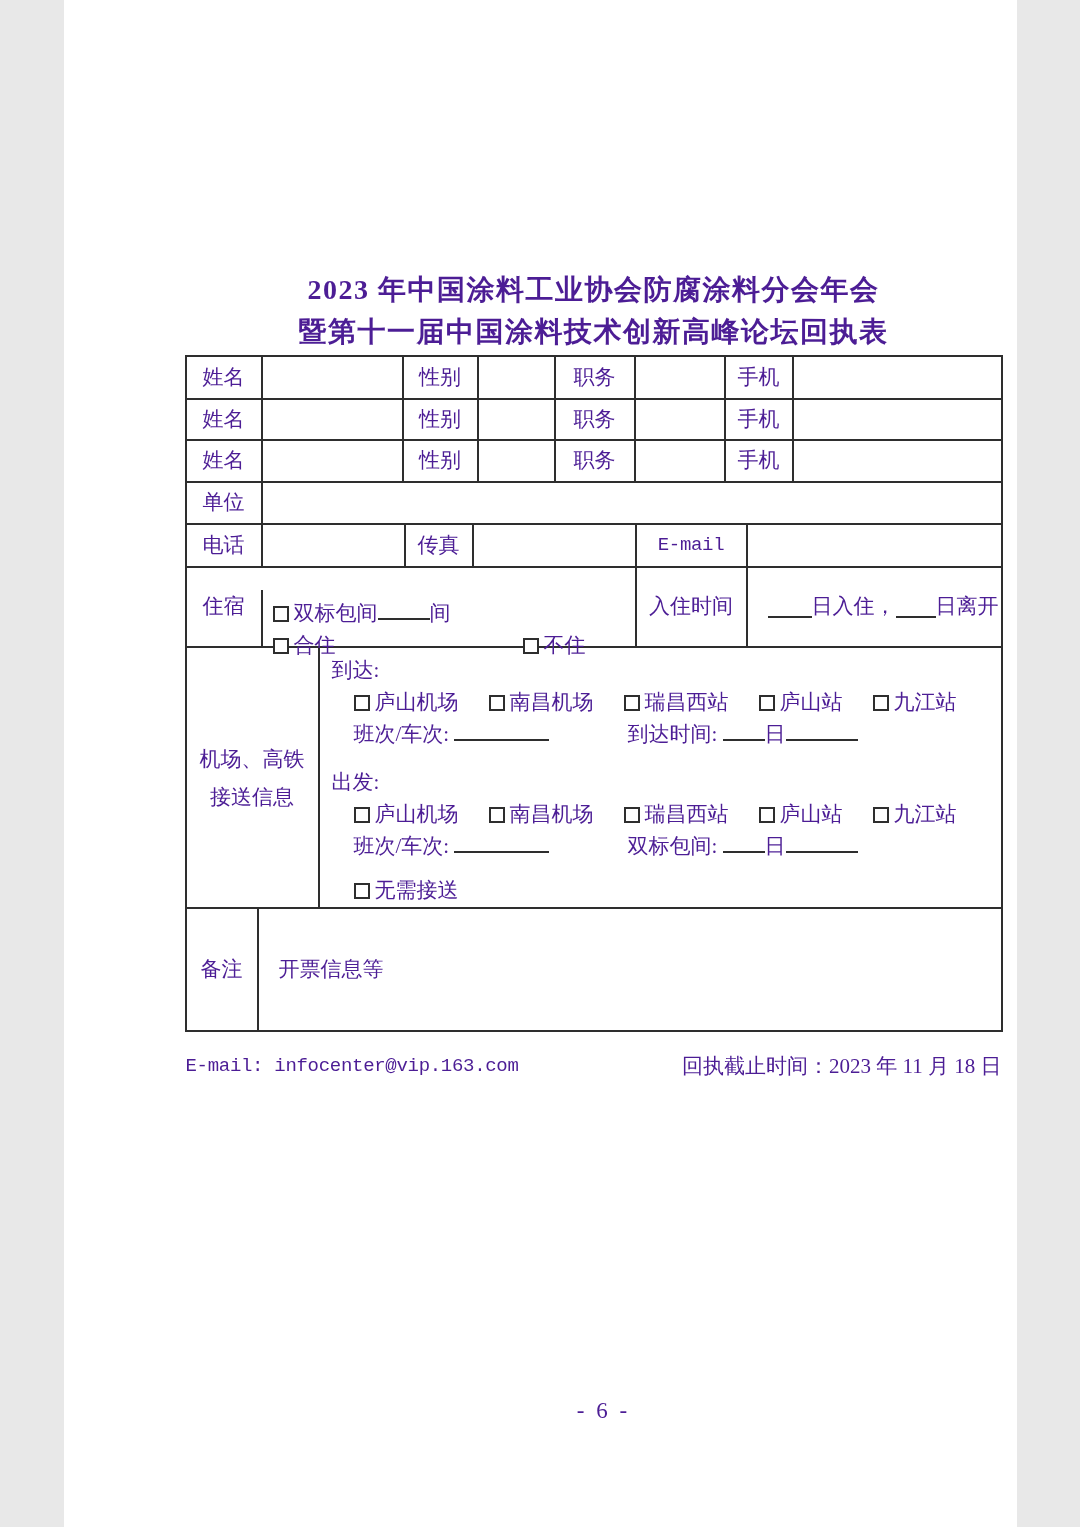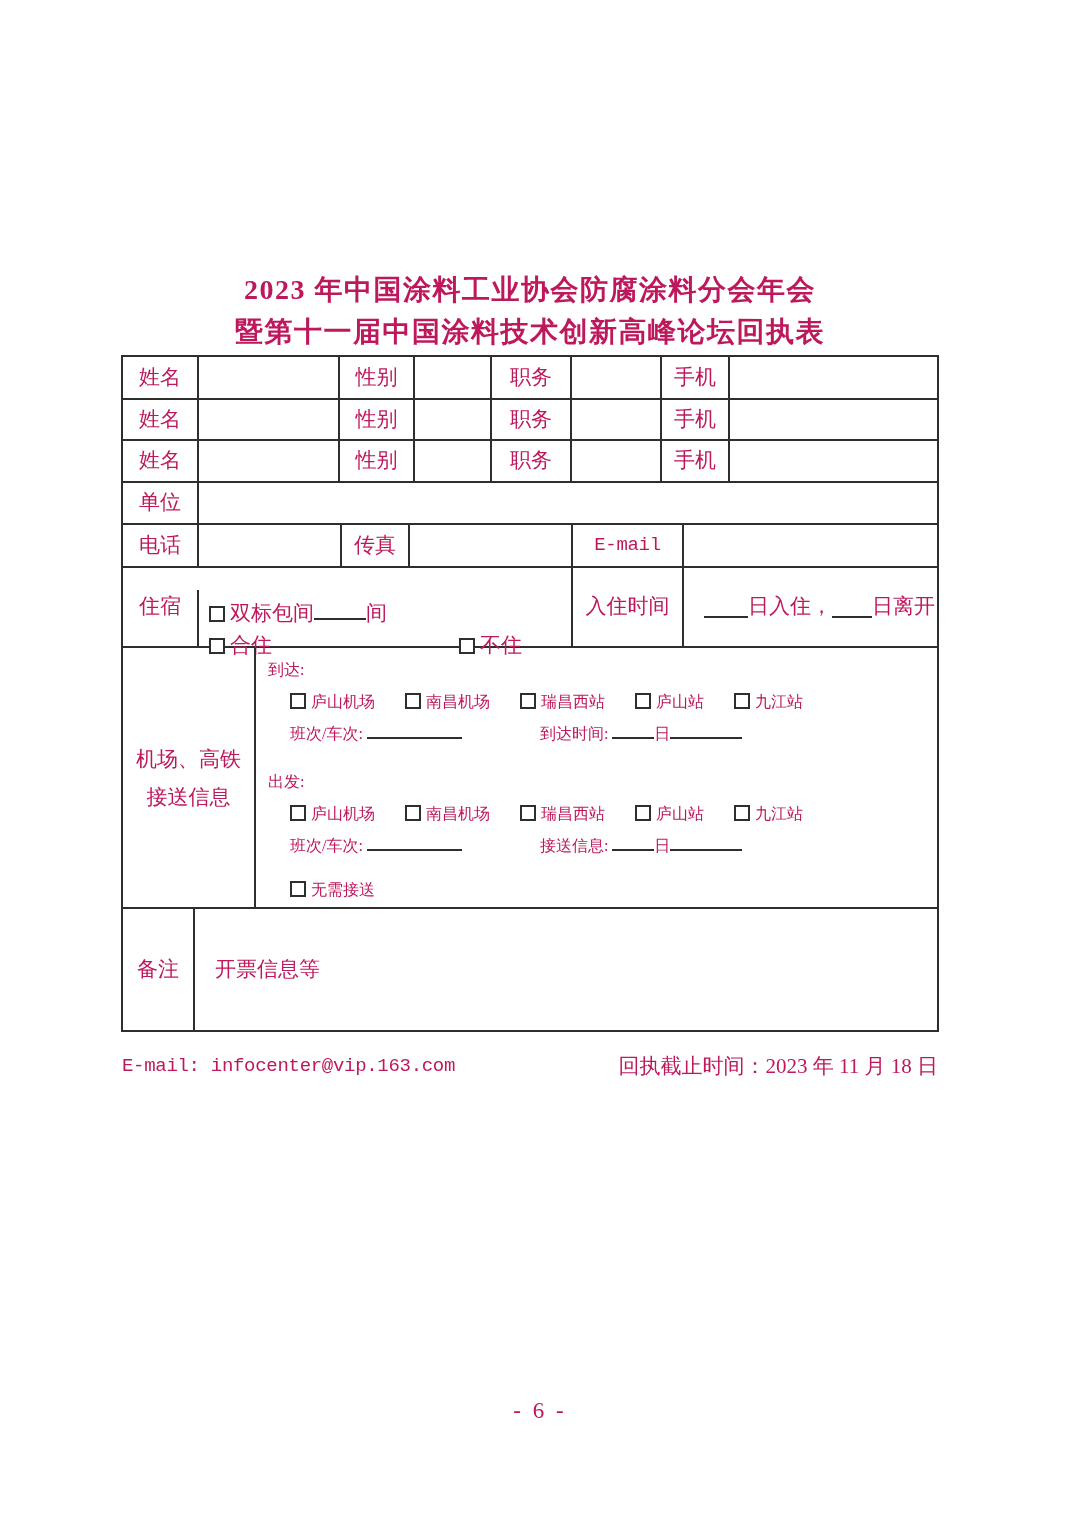--- a/index.html
+++ b/index.html
@@ -1,19 +1,19 @@
 <!DOCTYPE html>
 <html><head>
 <meta charset="utf-8">
 <style>
   * { margin:0; padding:0; box-sizing:border-box; }
   html,body { background:#e8e8e8; }
   .page {
-    position:relative; width:1080px; height:1527px; margin:0 auto;
-    background:#ffffff; color:#be185d;
+    position:relative; width:953px; height:1527px; margin:0 auto;
+    background:#ffffff; color:#4c1d95;
     font-family:"Liberation Serif","DejaVu Serif",serif;
     overflow:hidden;
   }
   .title { position:absolute; left:122px; top:269px; width:816px;
     text-align:center; font-size:28px; font-weight:700;
     letter-spacing:1.5px; line-height:42px; }
   .ftable { position:absolute; left:121px; top:355px; width:818px;
     border:2px solid #2e2e2e; background:#fff; }
   .row { display:flex; align-items:stretch; border-top:2px solid #2e2e2e; }
   .row:first-child { border-top:none; }
@@ -29,21 +29,21 @@
   .grow{flex:1 1 auto}
   .blockcell { display:block; }
   .leftcell { justify-content:flex-start; padding-left:20px; }
   .colcell { flex-direction:column; line-height:30px;gap:8px; }
   .cb { display:inline-block; width:16px; height:16px;
     border:2px solid #2e2e2e; margin-right:5px; vertical-align:-2px;
     background:#fff; }
   .ul { display:inline-block; border-bottom:2px solid #2e2e2e; height:1.0em; }
   .acc-cell { padding:7px 0 0 10px; font-size:21px; line-height:32px;margin-top:22px; }
   .acc-line2-gap { display:inline-block; width:187px; }
-  .tr-cell { padding:6px 12px 0 12px; font-size:16px; line-height:32px; }
+  .tr-cell { padding:6px 12px 0 12px; font-size:21px; line-height:32px; }
   .indent { padding-left:22px; }
   .station { margin-right:30px; white-space:nowrap; }
   .timegap { margin-left:78px; }
   .depblock { margin-top:16px; }
   .notransfer { margin-top:12px; }
   .mono { font-family:"Liberation Mono","DejaVu Sans Mono",monospace;
     font-size:19px; letter-spacing:-0.3px; }
   .footer { position:absolute; left:122px; top:1052px; width:816px;
     display:flex; justify-content:space-between; align-items:center;
     font-size:21px; }
@@ -138,21 +138,21 @@
         </div>
         <div class="indent"><span>班次/车次:</span>
           <span class="ul" style="width:95px"></span><span class="timegap">到达时间:</span>
           <span class="ul" style="width:42px"></span><span>日</span><span class="ul" style="width:72px"></span>
         </div>
 
         <div class="depblock">出发:</div>
         <div class="indent"><span class="station"><span class="cb"></span><span>庐山机场</span></span><span class="station"><span class="cb"></span><span>南昌机场</span></span><span class="station"><span class="cb"></span><span>瑞昌西站</span></span><span class="station"><span class="cb"></span><span>庐山站</span></span><span class="station"><span class="cb"></span><span>九江站</span></span>
         </div>
         <div class="indent"><span>班次/车次:</span>
-          <span class="ul" style="width:95px"></span><span class="timegap">接送信息:</span>
+          <span class="ul" style="width:95px"></span><span class="timegap">双标包间:</span>
           <span class="ul" style="width:42px"></span><span>日</span><span class="ul" style="width:72px"></span>
         </div>
 
         <div class="indent notransfer"><span class="cb"></span><span>无需接送</span>
         </div>
 
       </div>
     </div>
 
     <div class="row h123">

